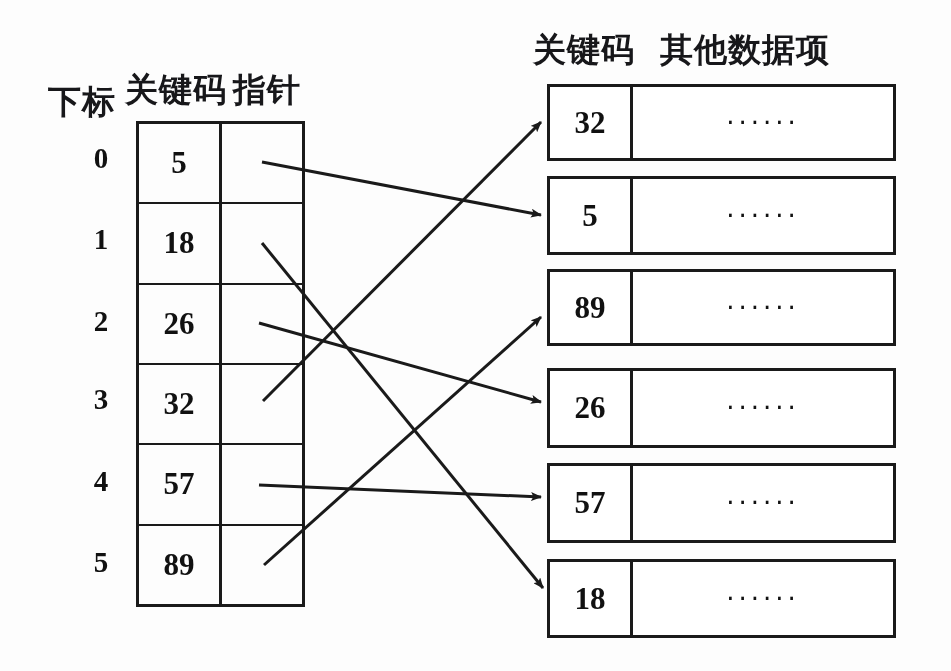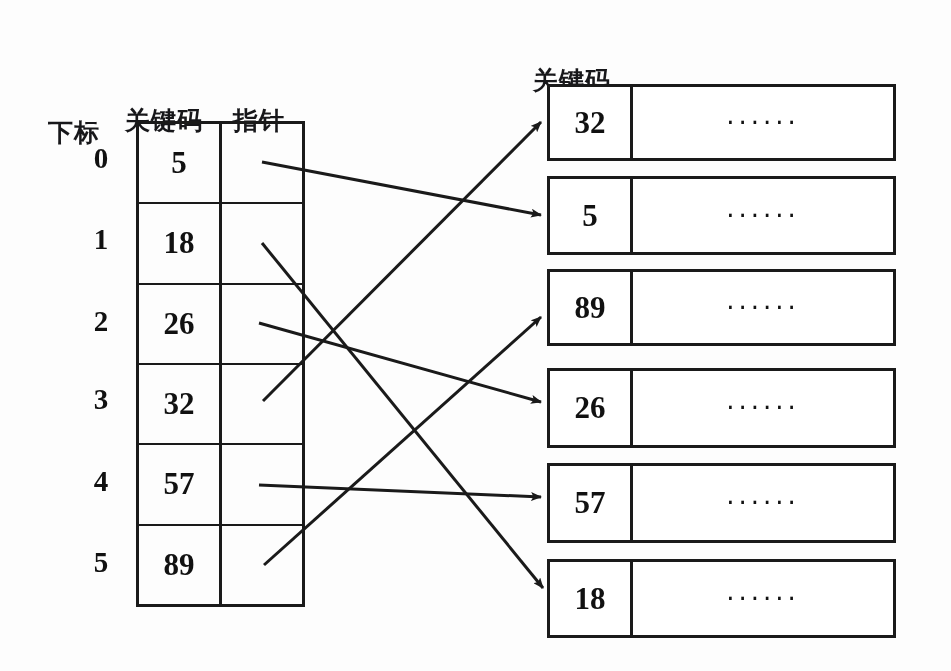--- a/index.html
+++ b/index.html
@@ -18,25 +18,24 @@
     height: 671px;
     background: #fdfdfd;
     overflow: hidden;
   }
 
   
   .hdr {
     position: absolute;
     font-family: "DejaVu Sans", "Liberation Sans", sans-serif;
     font-weight: bold;
-    font-size: 25px;
+    font-size: 33px;
     letter-spacing: 1px;
     white-space: nowrap;
     color: #17171a;
-    margin-top: 36px;
   }
   #hdr-index  { left: 48px;  top: 80px; }
   #hdr-key-l  { left: 125px; top: 68px; }
   #hdr-ptr    { left: 233px; top: 68px; text-align: right; }
   #hdr-key-r  { left: 533px; top: 28px; }
   #hdr-other  { left: 660px; top: 28px; }
 
   
   #index-table {
     position: absolute;
@@ -126,20 +125,21 @@
 </style>
 </head>
 <body>
 
 <div id="canvas">
 
   <div class="hdr" id="hdr-index">下标</div>
   <div class="hdr" id="hdr-key-l">关键码</div>
   <div class="hdr" id="hdr-ptr">指针</div>
   <div class="hdr" id="hdr-key-r">关键码</div>
+  <div class="hdr" id="hdr-other">其他数据项</div>
 
   <div id="index-labels">
       <div class="idx-label" style="top: 142px;">0</div>
       <div class="idx-label" style="top: 223px;">1</div>
       <div class="idx-label" style="top: 305px;">2</div>
       <div class="idx-label" style="top: 383px;">3</div>
       <div class="idx-label" style="top: 465px;">4</div>
       <div class="idx-label" style="top: 546px;">5</div>
     </div>
 

